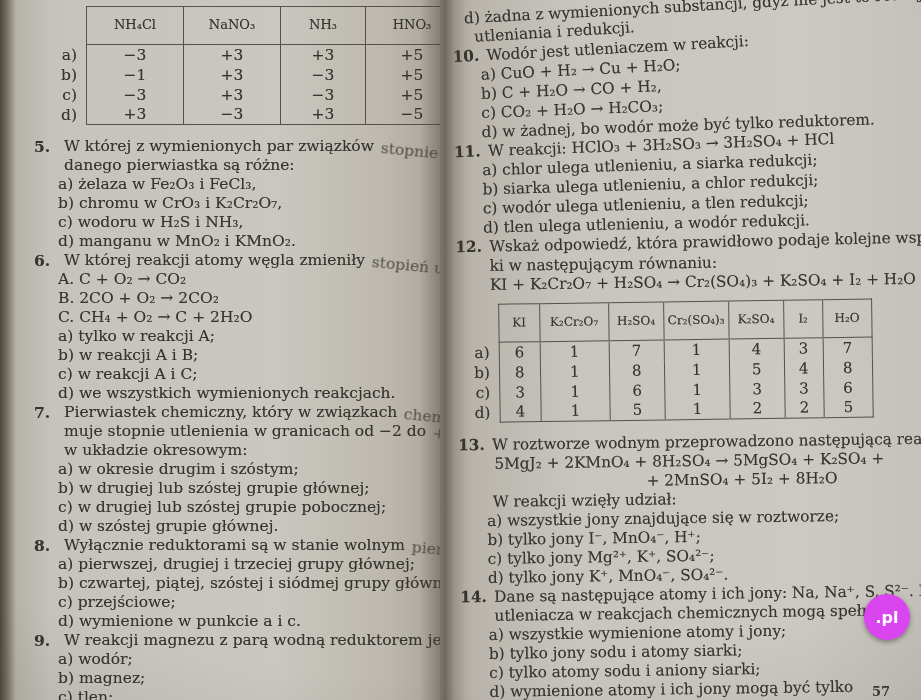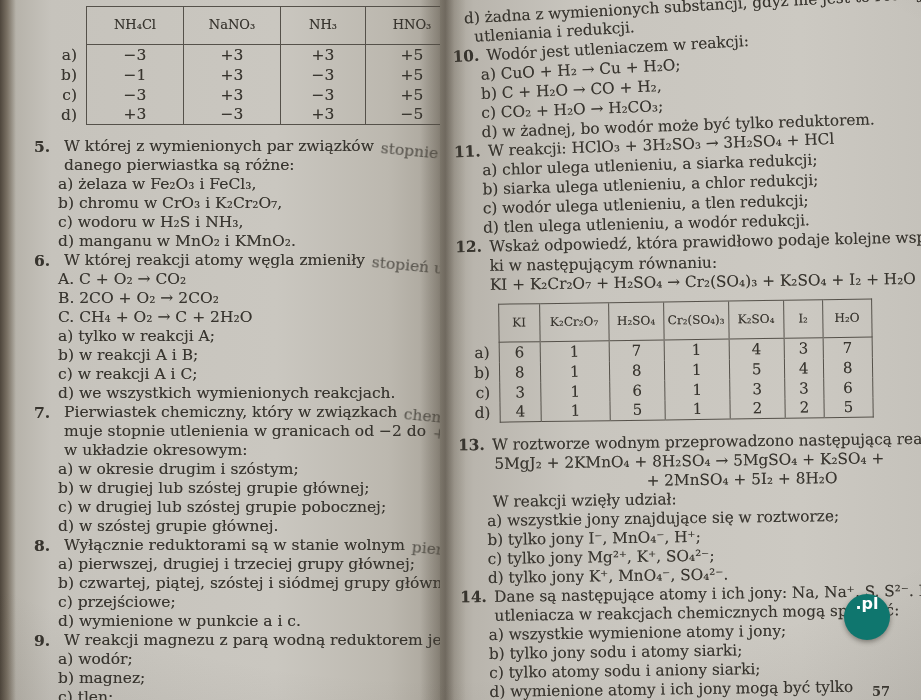--- a/index.html
+++ b/index.html
@@ -97,23 +97,23 @@
   }
   .watermark{position:absolute;left:598px;top:594px;width:312px;height:82px;z-index:10;}
   .wm-text{
     position:absolute;left:0;top:22px;
     font-family:"DejaVu Sans","Liberation Sans",sans-serif;
     font-weight:700;font-size:45px;letter-spacing:-1px;
     color:rgba(253,253,252,.95);
     text-shadow:0 2px 4px rgba(40,35,28,.55),0 0 1px rgba(40,35,28,.45);
   }
   .wm-badge{
-    position:absolute;right:20px;top:0;width:46px;height:46px;border-radius:50%;
-    background:#0f766e;box-shadow:0 2px 5px rgba(40,35,28,.45);
-    display:flex;align-items:flex-start;justify-content:center;
+    position:absolute;right:0;top:0;width:46px;height:46px;border-radius:50%;
+    background:#d946ef;box-shadow:0 2px 5px rgba(40,35,28,.45);
+    display:flex;align-items:center;justify-content:center;
   }
   .wm-badge span{
     color:#fff;font-family:"DejaVu Sans","Liberation Sans",sans-serif;
     font-weight:700;font-size:16px;
   }
 </style>
 </head>
 <body>
 
 <div class="photo">

